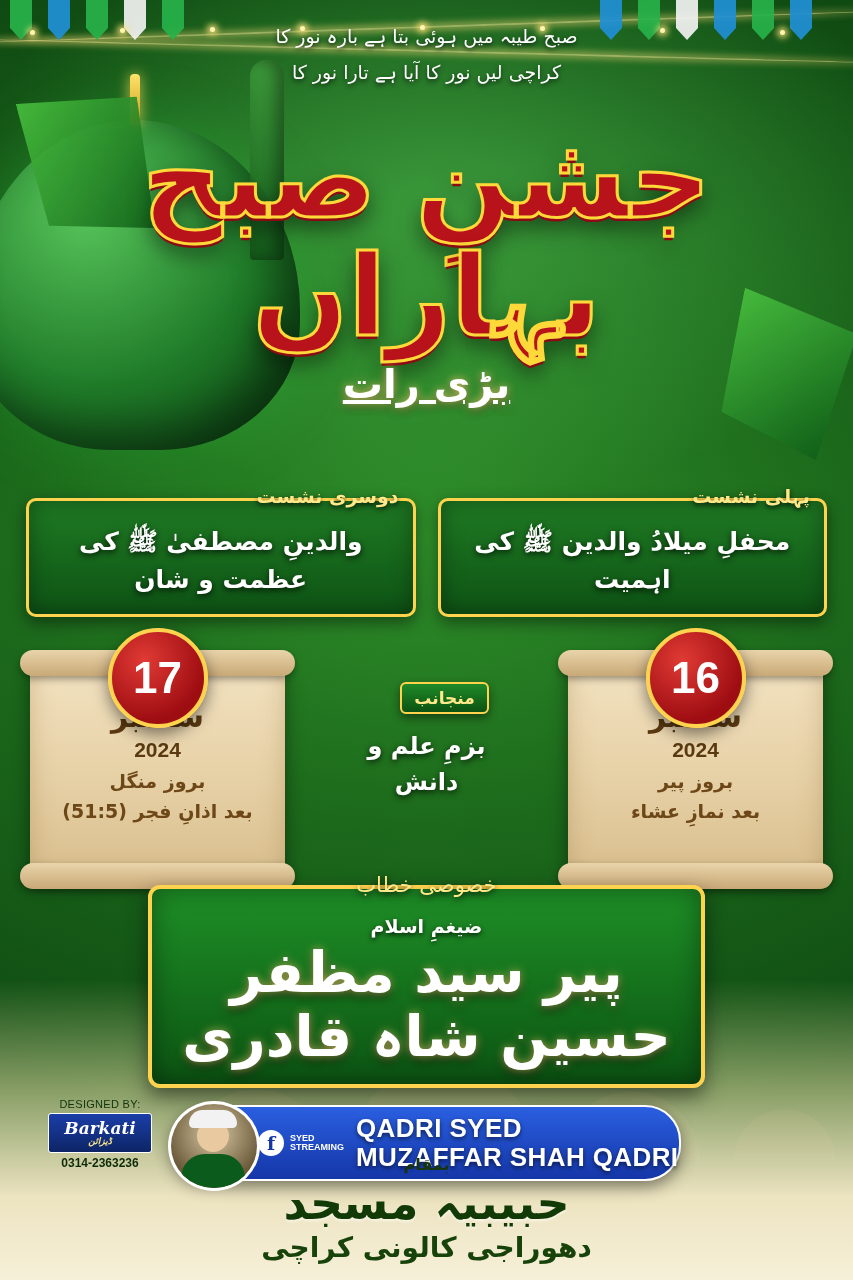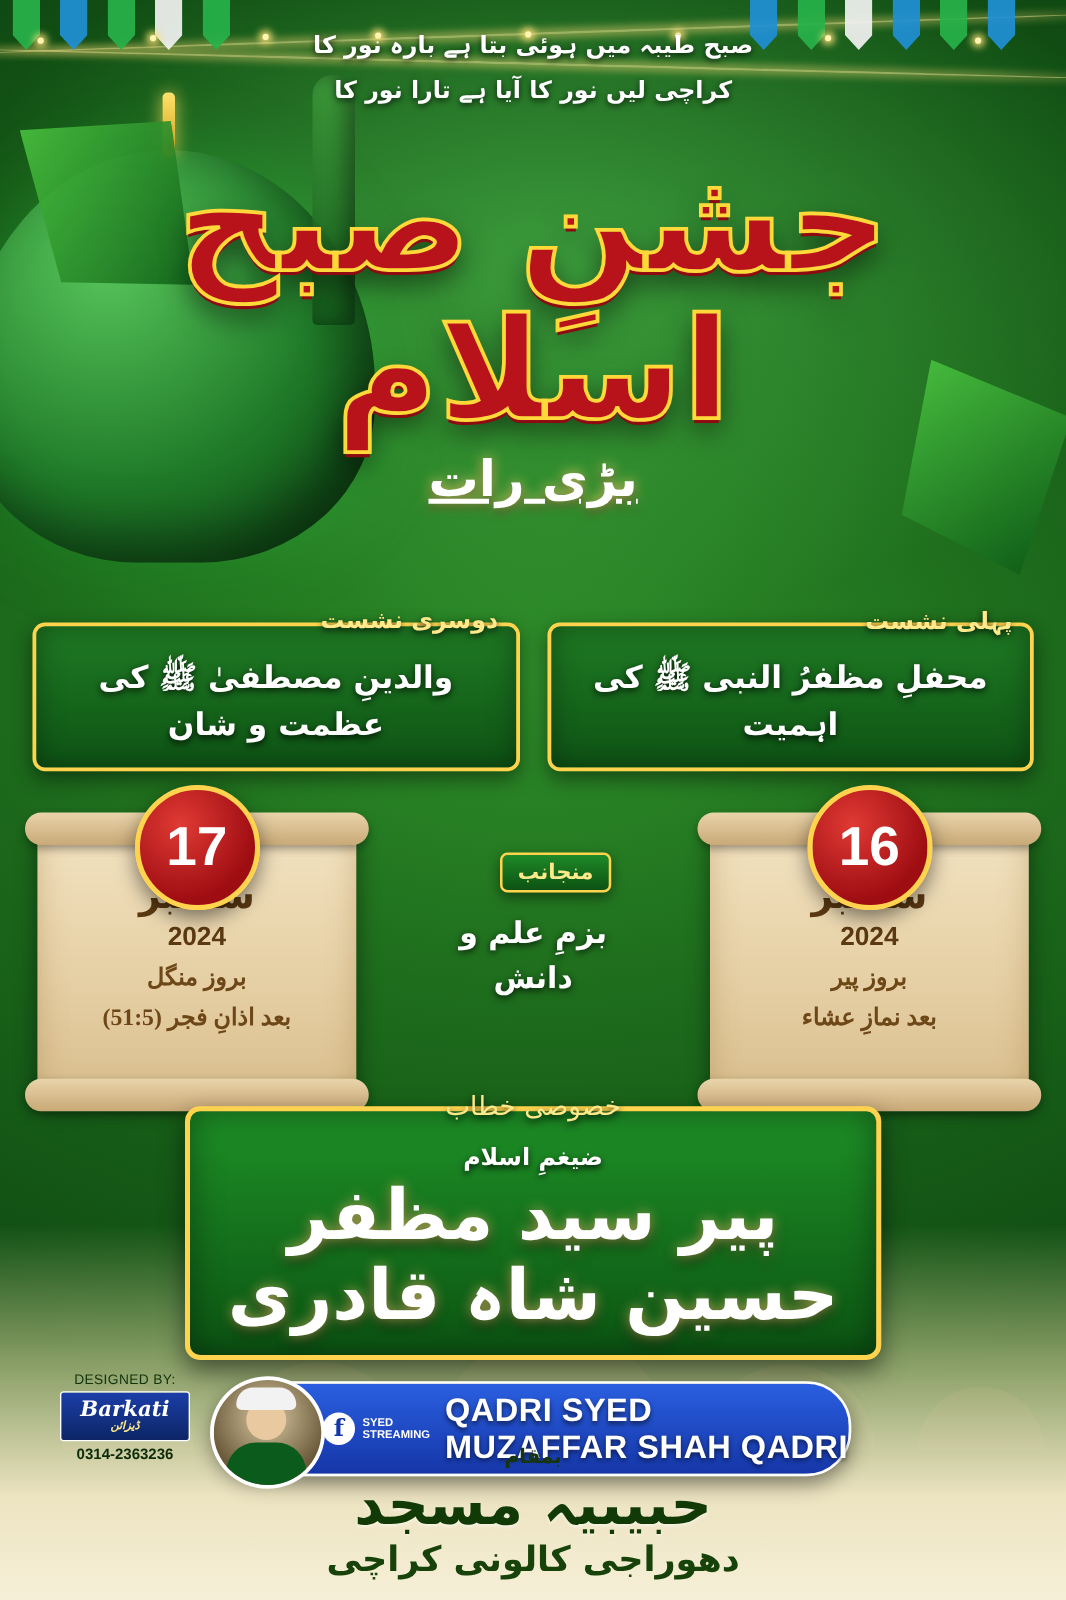--- a/index.html
+++ b/index.html
@@ -70,21 +70,20 @@
   }
 
   
   .urdu{direction:rtl;unicode-bidi:bidi-override;font-family:"DejaVu Sans", sans-serif;}
 
   .couplet{
     position:absolute;top:18px;left:0;right:0;text-align:center;
     color:#ffffff;font-size:19px;line-height:1.9;letter-spacing:.5px;
     text-shadow:0 2px 5px rgba(0,0,0,.75);
     z-index:6;
-    font-weight:bold;
   }
 
   
   .title-wrap{
     position:absolute;top:120px;left:0;right:0;text-align:center;z-index:7;
   }
   .title-main{
     font-size:112px;font-weight:bold;line-height:1.05;
     color:#b8121a;
     -webkit-text-stroke:3px #ffd83a;
@@ -134,21 +133,21 @@
   .scroll:before,.scroll:after{
     content:"";position:absolute;left:-10px;right:-10px;height:26px;
     background:linear-gradient(180deg,#e9d4aa,#c9a977);
     border-radius:13px;box-shadow:0 3px 7px rgba(0,0,0,.35);
   }
   .scroll:before{top:-12px;}
   .scroll:after{bottom:-12px;}
   .scroll-inner{padding:36px 14px 10px;text-align:center;color:#5b3a12;}
   .scroll-month{font-size:30px;font-weight:bold;line-height:1.25;}
   .scroll-year{font-size:21px;font-weight:bold;margin-top:2px;}
-  .scroll-note{font-size:19px;font-weight:bold;margin-top:8px;color:#6d4717;font-family:Liberation Serif, serif;}
+  .scroll-note{font-size:19px;font-weight:bold;margin-top:8px;color:#6d4717;}
   .daybadge{
     position:absolute;top:-34px;left:50%;transform:translateX(-50%);
     width:92px;height:92px;border-radius:50%;
     background:radial-gradient(circle at 35% 30%,#e03a34,#9e0d12 70%);
     border:4px solid #ffd34d;
     color:#fff;font-size:44px;font-weight:bold;
     display:flex;align-items:center;justify-content:center;
     box-shadow:0 6px 16px rgba(0,0,0,.5);
     z-index:2;
   }
@@ -276,28 +275,28 @@
     <div class="bulb" style="left:660px;top:28px;"></div>
     <div class="bulb" style="left:780px;top:30px;"></div>
   </div>
 
   <div class="couplet urdu">
     <div>صبح طیبہ میں ہوئی بتا ہے بارہ نور کا</div>
     <div>کراچی لیں نور کا آیا ہے تارا نور کا</div>
   </div>
 
   <div class="title-wrap">
-    <div class="title-main urdu">جشنِ صبح اسلام</div>
+    <div class="title-main urdu">جشنِ صبح بہاراں</div>
     <div class="title-sub urdu">بڑی رات</div>
   </div>
 
   <div class="sessions">
     <div class="session">
       <div class="session-tag urdu">پہلی نشست</div>
-      <div class="session-text urdu">محفلِ مظفرُ النبی ﷺ کی اہمیت</div>
+      <div class="session-text urdu">محفلِ میلادُ والدین ﷺ کی اہمیت</div>
     </div>
     <div class="session">
       <div class="session-tag urdu">دوسری نشست</div>
       <div class="session-text urdu">والدینِ مصطفیٰ ﷺ کی عظمت و شان</div>
     </div>
   </div>
 
   <div class="scrolls">
 
     <div class="scroll">

